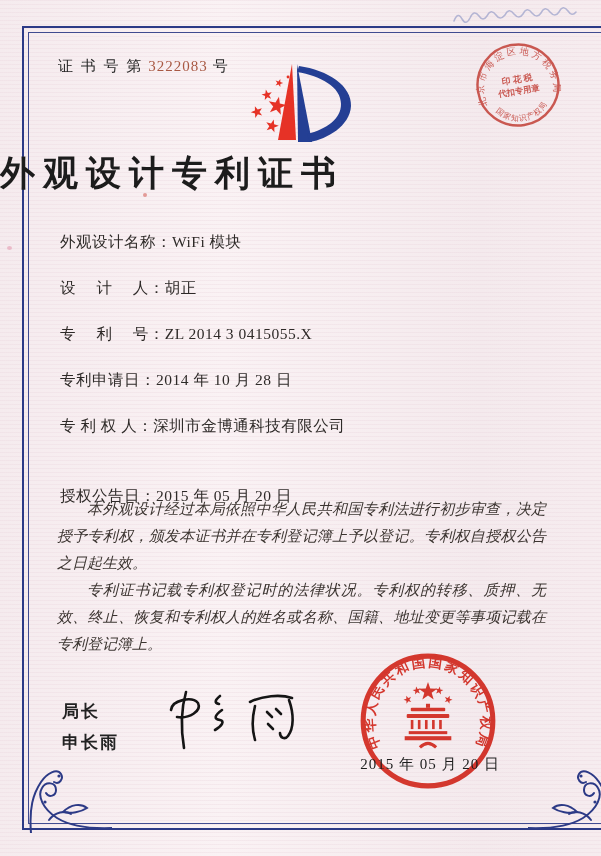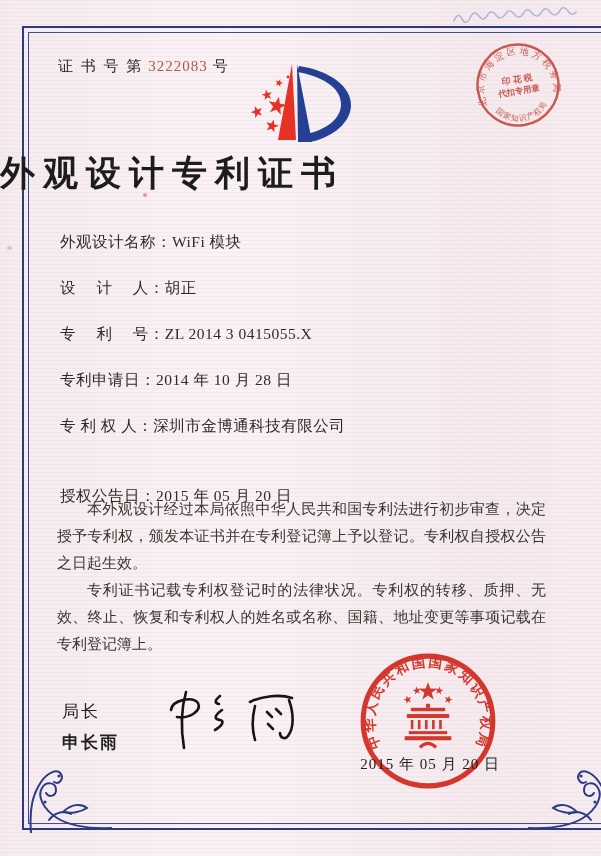--- a/index.html
+++ b/index.html
@@ -16,23 +16,23 @@
   .border-outer{position:absolute;top:26px;left:22px;right:23px;bottom:26px;border:2.5px solid var(--border,#2c3a86);}
   .border-inner{position:absolute;top:32px;left:28px;right:29px;bottom:32px;border:1.5px solid var(--border,#2c3a86);opacity:.9;}
   .cert-no{position:absolute;left:58px;top:57px;font-size:15px;letter-spacing:2px;white-space:nowrap;}
   .cert-no .num{color:var(--cert-no-red,#a85843);margin:0 5px;letter-spacing:1px;}
   .logo{position:absolute;left:246px;top:57px;width:116px;height:96px;}
   .title{position:absolute;left:0;right:0;top:150px;text-align:left;font-size:35px;font-weight:bold;letter-spacing:8px;color:#1c1c1c;}
   .fields{position:absolute;left:60px;top:0;width:480px;}
   .field-row{position:absolute;left:0;white-space:nowrap;font-size:15.5px;color:#2e2a28;letter-spacing:.5px;}
   .fr0{top:232px}.fr1{top:278px}.fr2{top:324px}.fr3{top:370px}.fr4{top:416px}.fr5{top:486px}
   .body-text{position:absolute;left:57px;top:496px;width:489px;font-size:15px;line-height:27px;
-    text-align:justify;color:var(--body-ink,#3b3430);}
+    text-align:justify;font-style:italic;color:var(--body-ink,#3b3430);}
   .body-text p{margin:0;text-indent:2em;}
-  .director-label{position:absolute;left:62px;top:700px;font-size:17px;font-weight:normal;color:#222;letter-spacing:2px;}
+  .director-label{position:absolute;left:62px;top:700px;font-size:17px;font-weight:bold;color:#222;letter-spacing:2px;}
   .director-name{position:absolute;left:62px;top:731px;font-size:17px;font-weight:bold;color:#222;letter-spacing:2px;}
   .signature{position:absolute;left:158px;top:674px;width:178px;height:88px;}
   .office-seal{position:absolute;left:352px;top:645px;width:152px;height:152px;opacity:.92;mix-blend-mode:multiply;}
   .issue-date{position:absolute;left:350px;top:755px;width:160px;text-align:center;font-size:15px;color:#1d1d1d;letter-spacing:1px;z-index:6;}
   .footer{position:absolute;top:799px;left:0;width:556px;text-align:center;font-size:13px;letter-spacing:2px;color:#33302e;}
   .tax-seal{position:absolute;left:474px;top:40px;width:88px;height:90px;transform:rotate(-9deg);opacity:.88;mix-blend-mode:multiply;}
   .scribble{position:absolute;left:452px;top:4px;width:146px;height:26px;opacity:.6;}
   .ornament{position:absolute;width:88px;height:88px;bottom:23px;}
   .ornament.left{left:24px;}
   .ornament.right{right:25px;transform:scaleX(-1);}

